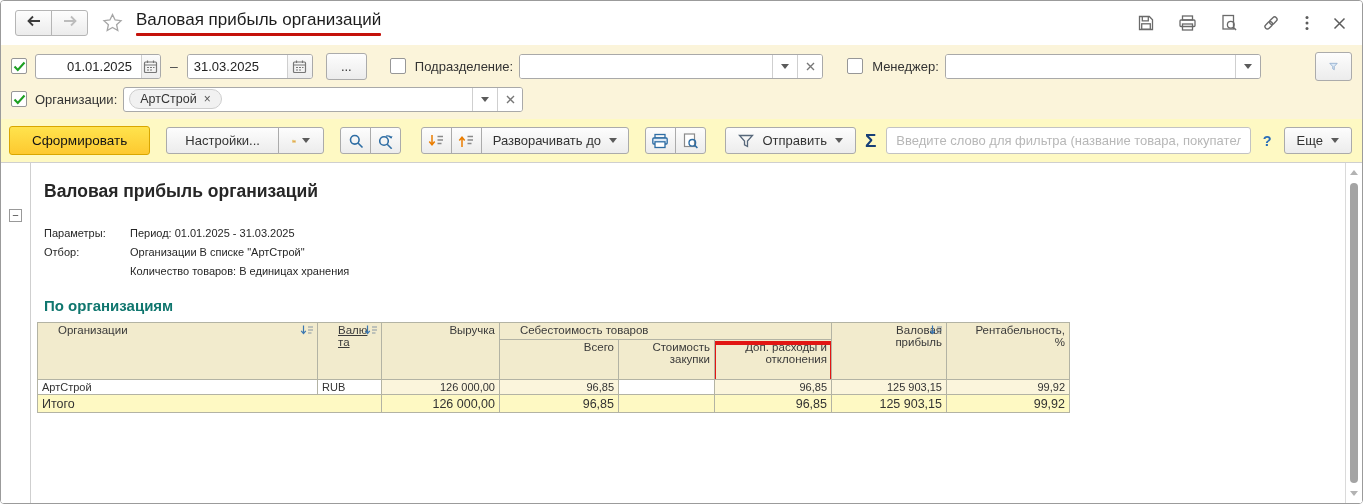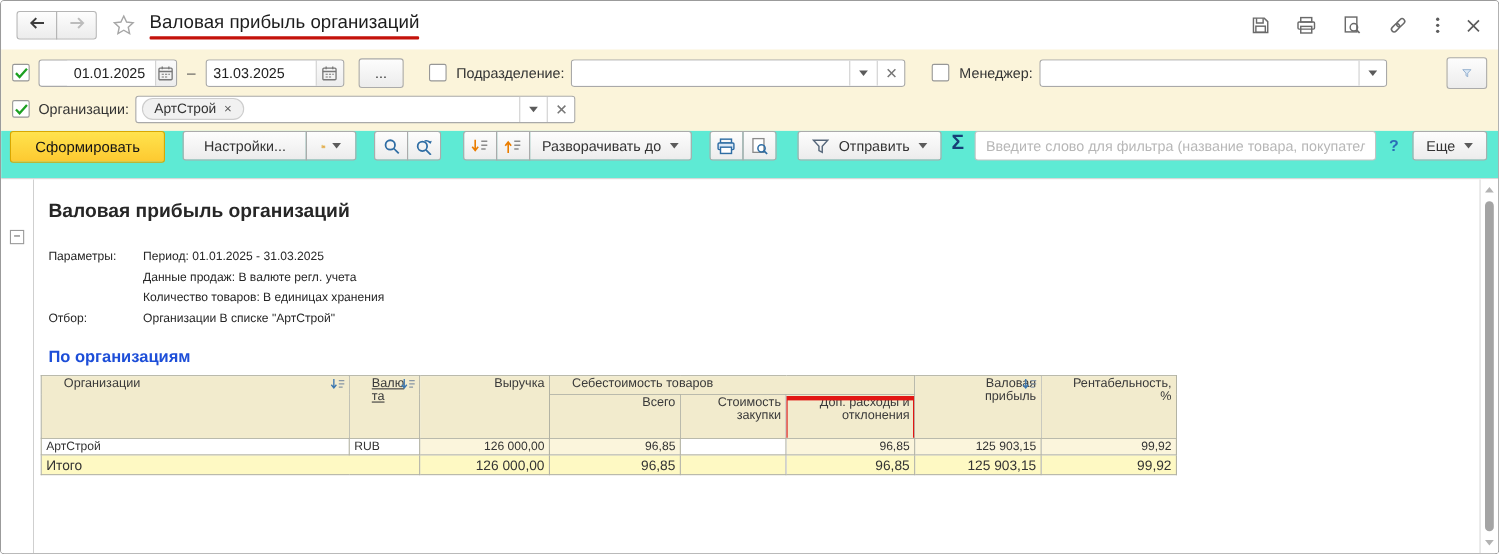--- a/index.html
+++ b/index.html
@@ -38,21 +38,21 @@
   .range-sep { font-size:14px; color:#555; margin:0 9px; }
   .btn { height:27px; border:1px solid #ababab; border-radius:3px; background:linear-gradient(#fdfdfd,#ececec);
          font-family:inherit; font-size:13px; color:#333; display:inline-flex; align-items:center; justify-content:center;
          padding:0 13px; cursor:pointer; white-space:nowrap; }
   .tag { display:inline-flex; align-items:center; gap:7px; background:#f1f1f1; border:1px solid #cdcdcd;
          border-radius:11px; padding:2px 10px; font-size:12.5px; color:#333; margin-left:5px; white-space:nowrap; }
   .tag-x { color:#555; font-size:12px; cursor:pointer; }
   .funnel-btn { margin-left:auto; width:37px; height:29px; }
 
   
-  .toolbar { flex:0 0 43px; display:flex; align-items:flex-start; background:#5eead4; padding:0 10px 0 8px; }
+  .toolbar { flex:0 0 43px; display:flex; align-items:center; background:#fef9c3; padding:0 10px 0 8px; }
   .gen-btn { background:linear-gradient(#ffe34d,#fdc930); border:1px solid #d9a700; height:29px;
              padding:0 22px; font-size:13.5px; color:#141414; border-radius:3px; }
   .btn-group { display:flex; }
   .btn-group .btn { border-radius:0; margin-left:-1px; }
   .btn-group .btn:first-child { border-radius:3px 0 0 3px; margin-left:0; }
   .btn-group .btn:last-child { border-radius:0 3px 3px 0; }
   .icon-btn { width:31px; padding:0; }
   .sigma { font-size:19px; font-weight:bold; color:#173f77; margin:0 10px 0 9px; }
   .word-filter { width:408px; height:27px; border:1px solid #c3c3c3; border-radius:3px;
                  font-family:inherit; font-size:13px; color:#333; padding:0 9px; outline:none; }
@@ -65,21 +65,21 @@
   .report { flex:1; display:flex; border-top:1px solid #cfcfcf; position:relative; background:#fff; overflow:hidden; }
   .gutter { flex:0 0 30px; border-right:1px solid #cfcfcf; position:relative; background:#fff; }
   .collapse-box { position:absolute; left:8px; top:46px; width:13px; height:13px; border:1px solid #999;
                   background:#fff; font-size:11px; line-height:11px; text-align:center; color:#444; cursor:pointer; }
   .report-content { flex:1; padding:12px 0 0 6px; position:relative; background:#fff; }
   .rc-inner { margin-left:7px; }
   .report-title { font-size:17.5px; font-weight:bold; color:#262626; margin-top:6px; }
   .params { margin-top:22px; font-size:11px; color:#262626; }
   .prow { display:flex; line-height:19px; }
   .plabel { width:86px; flex:0 0 86px; }
-  .section-title { margin-top:16px; font-size:15px; font-weight:bold; color:#1d4ed8; }
+  .section-title { margin-top:16px; font-size:15px; font-weight:bold; color:#0f766e; }
 
   table.rep { border-collapse:collapse; table-layout:fixed; margin-top:8px; }
   table.rep th, table.rep td { border:1px solid #b3b3a4; font-weight:normal; padding:1px 4px; overflow:hidden; }
   table.rep th { background:#f2ebcd; font-size:11.5px; color:#3a3a3a; text-align:left; vertical-align:top; position:relative;padding-left:20px; }
   tr.hrow1 th { height:17px; }
   tr.hrow2 th { height:40px; text-align:right; }
   .th-right { text-align:right !important; padding-right:5px; }
   .sort-icon { position:absolute; top:2px; right:3px; }
   .gross-th { padding-right:19px; }
   .cur-inner { width:34px; word-break:break-all;text-decoration:underline; }
@@ -350,30 +350,26 @@
         <div class="report-title">Валовая прибыль организаций</div>
         <div class="params">
           <div class="prow">
               <span class="plabel">Параметры:</span>
               <span>Период: 01.01.2025 - 31.03.2025</span>
             </div>
           <div class="prow">
               <span class="plabel"></span>
             </div>
           <div class="prow">
-              <span class="plabel"></span>
-              <span>Данные продаж: В валюте регл. учета</span>
+              <span class="plabel">Отбор:</span>
+              <span>Организации В списке "АртСтрой"</span>
             </div>
           <div class="prow">
               <span class="plabel"></span>
               <span>Количество товаров: В единицах хранения</span>
-            </div>
-          <div class="prow">
-              <span class="plabel">Отбор:</span>
-              <span>Организации В списке "АртСтрой"</span>
             </div>
         </div>
         <div class="section-title">По организациям</div>
       </div>
       <table class="rep">
         <colgroup>
           <col style="width:280px;">
             <col style="width:64px;">
             <col style="width:118px;">
             <col style="width:119px;">

